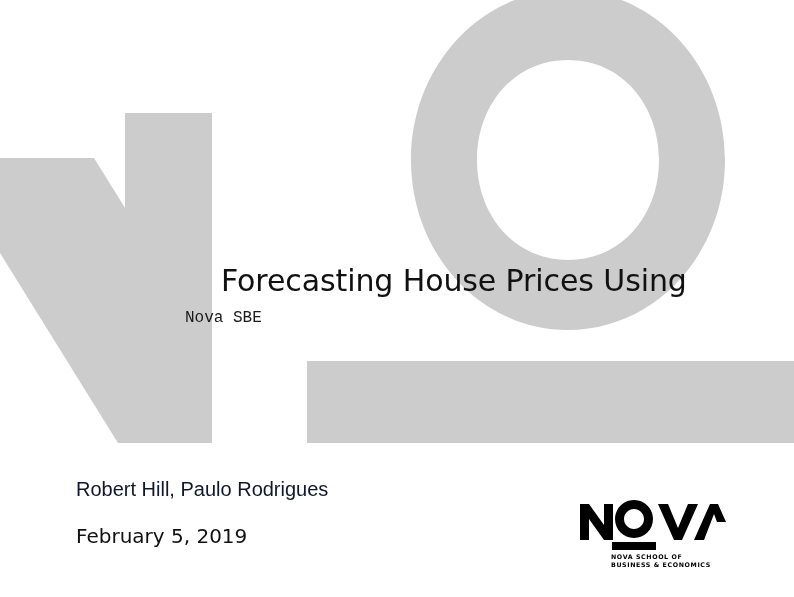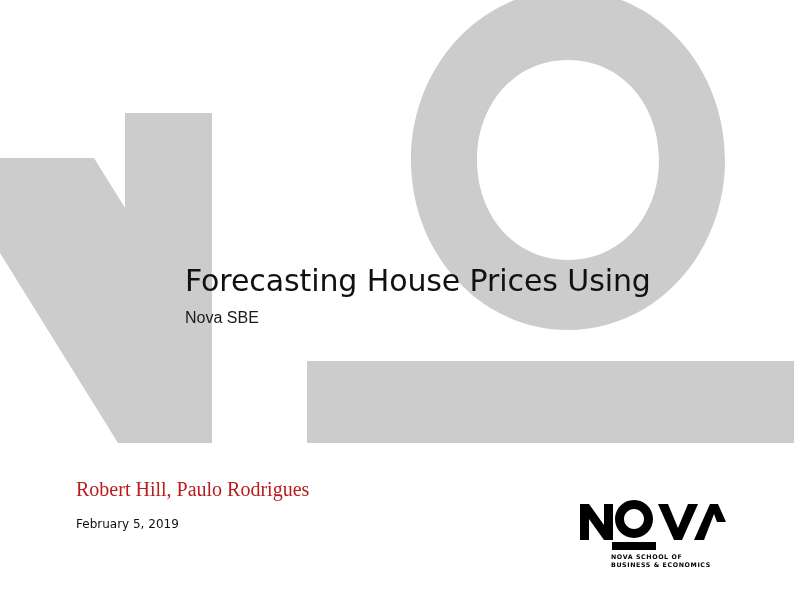--- a/index.html
+++ b/index.html
@@ -37,47 +37,48 @@
     width: 520px;
   }
   .title-line {
     font-family: "DejaVu Sans", sans-serif;
     font-size: 30px;
     line-height: 45px;
     font-weight: 400;
     color: #111111;
     letter-spacing: -0.1px;
     white-space: nowrap;
+    margin-left: 36px;
   }
   #subtitle {
-    font-family: Liberation Sans, sans-serif;
+    font-family: Liberation Mono, monospace;
     font-size: 16px;
     line-height: 24px;
     color: #1a1a1a;
     margin-top: 3px;
     white-space: nowrap;
   }
 
   
   #author-block {
     position: absolute;
     left: 76px;
     top: 478px;
   }
   #authors {
-    font-family: Liberation Serif, serif;
+    font-family: Liberation Sans, sans-serif;
     font-size: 20px;
-    color: #b91c1c;
+    color: #0f172a;
     white-space: nowrap;
   }
   #date {
     font-family: "DejaVu Sans", sans-serif;
-    font-size: 12px;
+    font-size: 20px;
     color: #111111;
-    margin-top: 16px;
+    margin-top: 23px;
     white-space: nowrap;
   }
 
   
   #logo {
     position: absolute;
     left: 578px;
     top: 500px;
     width: 150px;
     height: 68px;

